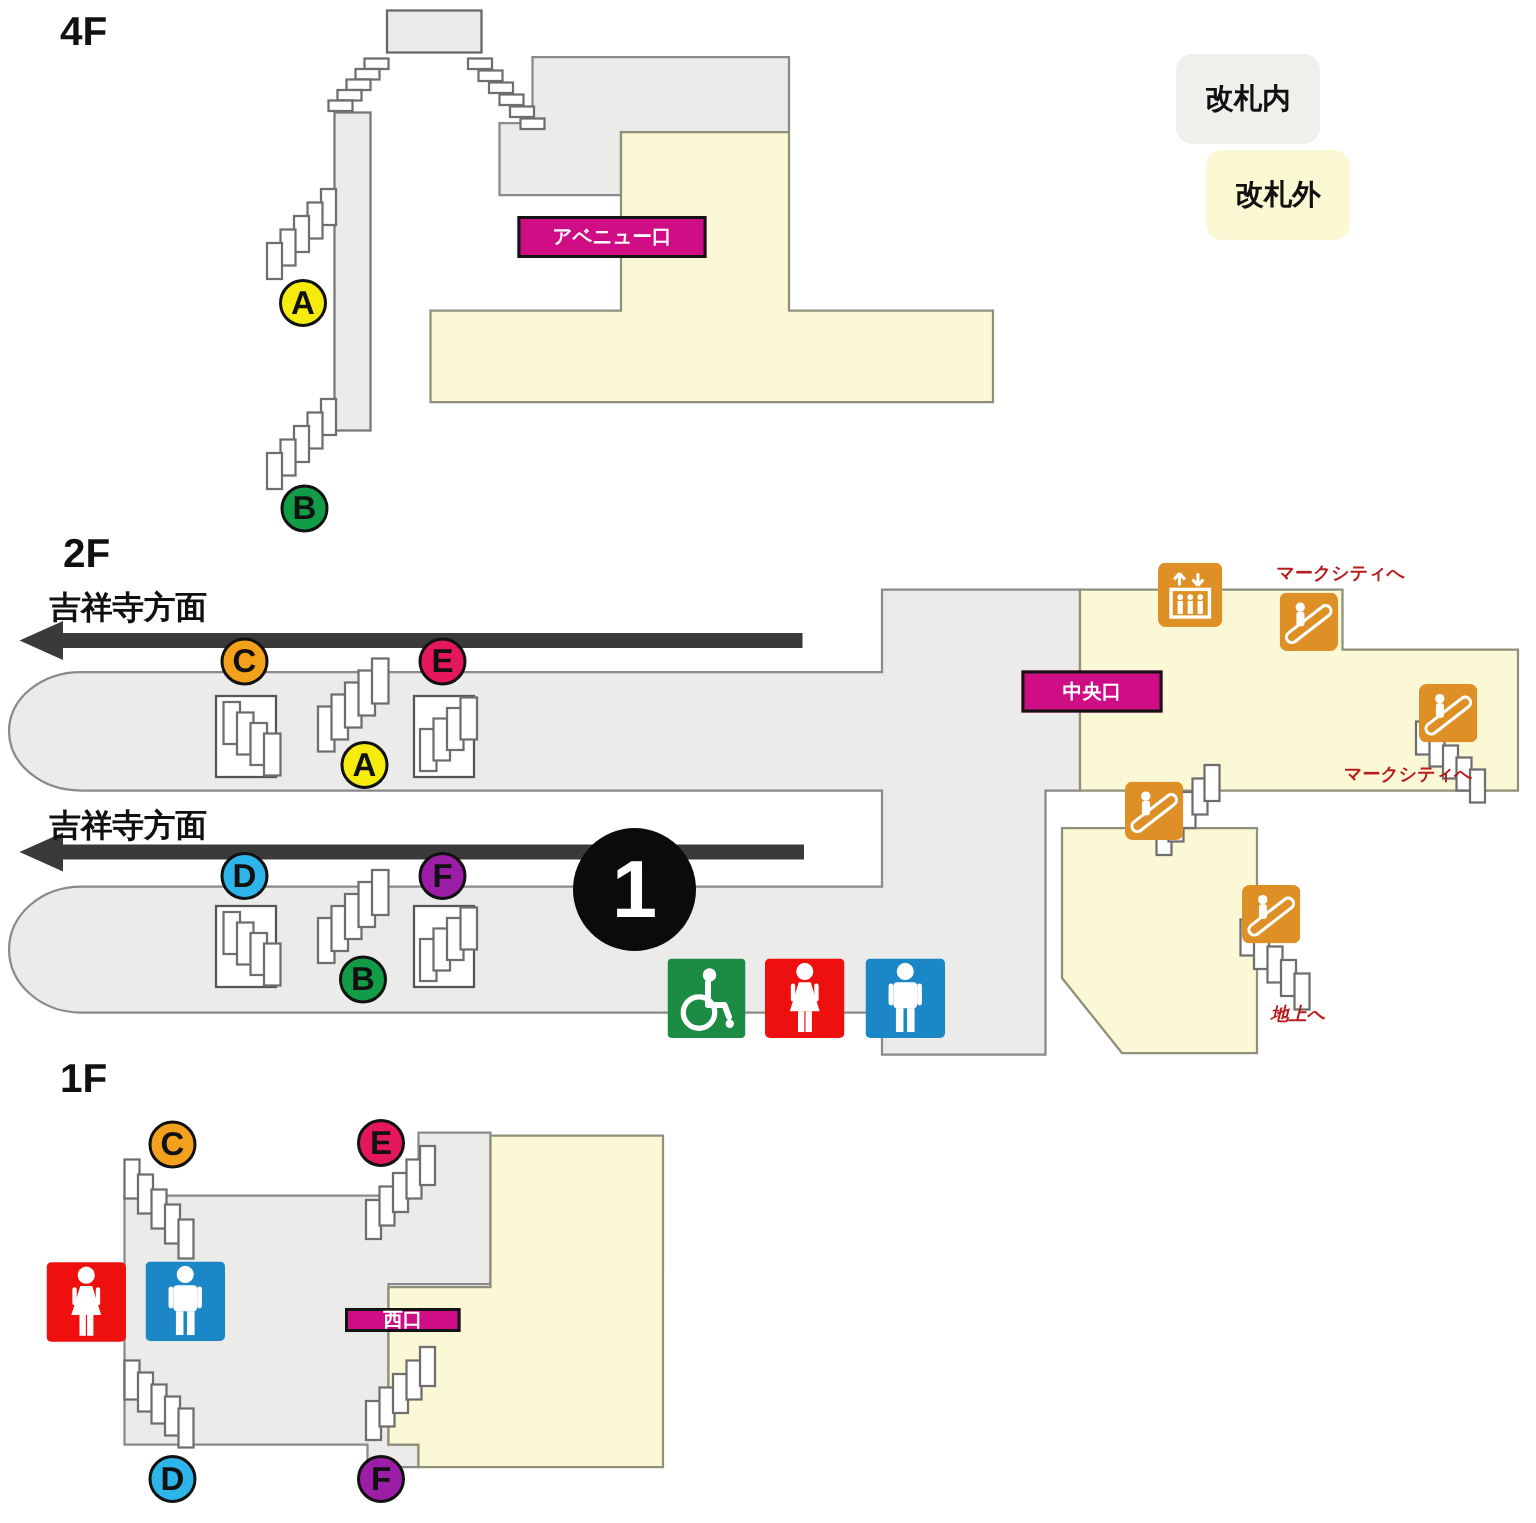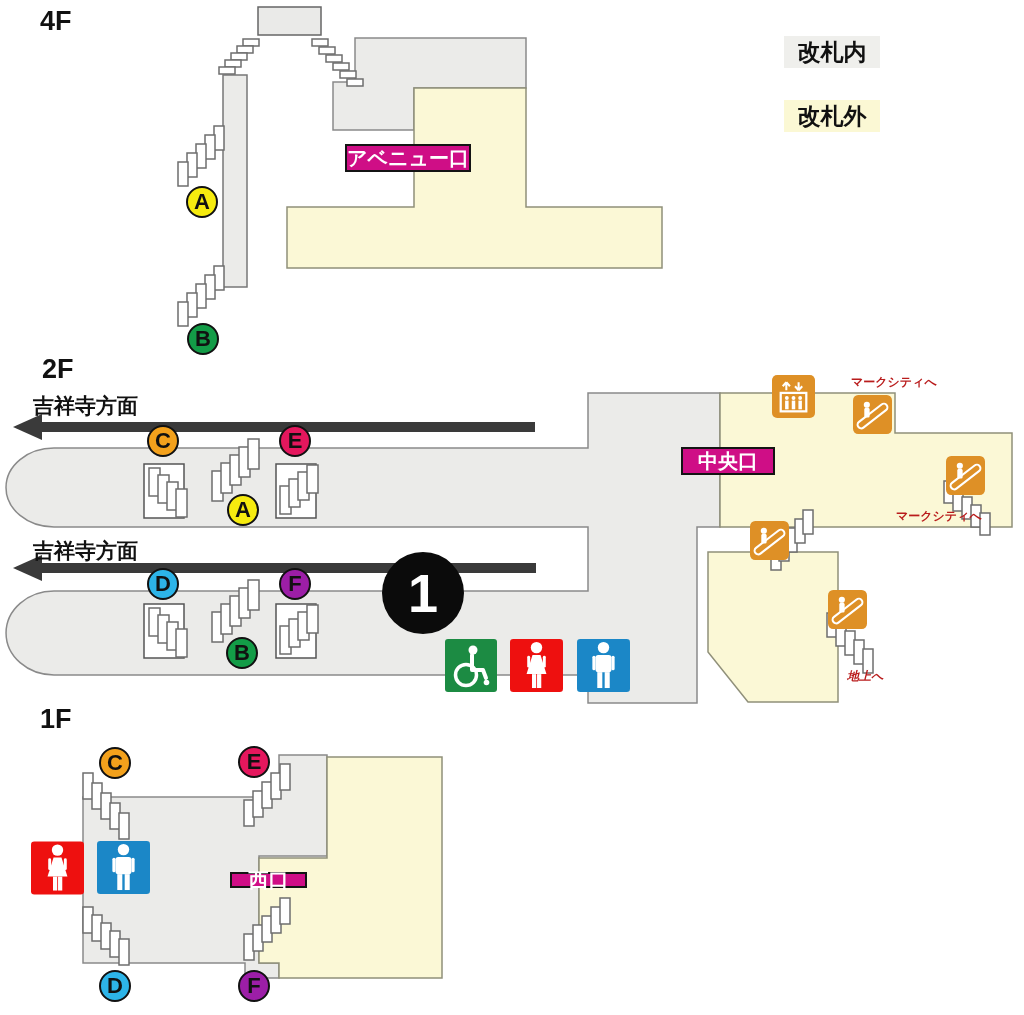--- a/index.html
+++ b/index.html
@@ -3,26 +3,26 @@
 <meta charset="utf-8">
 <style>
   html,body{margin:0;padding:0;background:#fff;}
   .stage{position:relative;width:1024px;height:1015px;background:#ffffff;overflow:hidden;
          font-family:"Liberation Sans","DejaVu Sans",sans-serif;}
   .stage svg.base{position:absolute;left:0;top:0;}
   .abs{position:absolute;}
   .floor-label{font-size:27px;font-weight:bold;color:#111;line-height:1;}
   .dir-label{font-size:21px;font-weight:bold;color:#111;white-space:nowrap;line-height:1;text-align:right;}
   .small-label{font-size:12px;font-weight:bold;color:#b91c1c;white-space:nowrap;line-height:1;}
-  .legend-box{width:96px;height:32px;display:flex;align-items:center;justify-content:center;
-              font-size:23px;font-weight:bold;color:#111;}
+  .legend-box{width:96px;height:60px;display:flex;align-items:center;justify-content:center;
+              font-size:19px;font-weight:bold;color:#111;border-radius:11px;}
   .legend-inside{background:#efefec;}
-  .legend-outside{background:#fbf8d4;}
+  .legend-outside{background:#fbf8d4;margin-left:20px;}
   .exit-label{display:flex;align-items:center;justify-content:center;color:#fff;
-              font-size:20px;font-weight:bold;border:2px solid #141414;box-sizing:border-box;
+              font-size:13px;font-weight:bold;border:2px solid #141414;box-sizing:border-box;
               white-space:nowrap;}
   .letter-circle{width:32px;height:32px;border-radius:50%;border:2.5px solid #111;
                  box-sizing:border-box;display:flex;align-items:center;justify-content:center;
                  font-size:22px;font-weight:bold;color:#111;line-height:1;}
   .platform-badge{width:82px;height:82px;border-radius:50%;display:flex;align-items:center;
                   justify-content:center;color:#fff;font-size:54px;font-weight:bold;line-height:1;}
   .icon{position:absolute;display:block;}
 </style>
 </head>
 <body>

